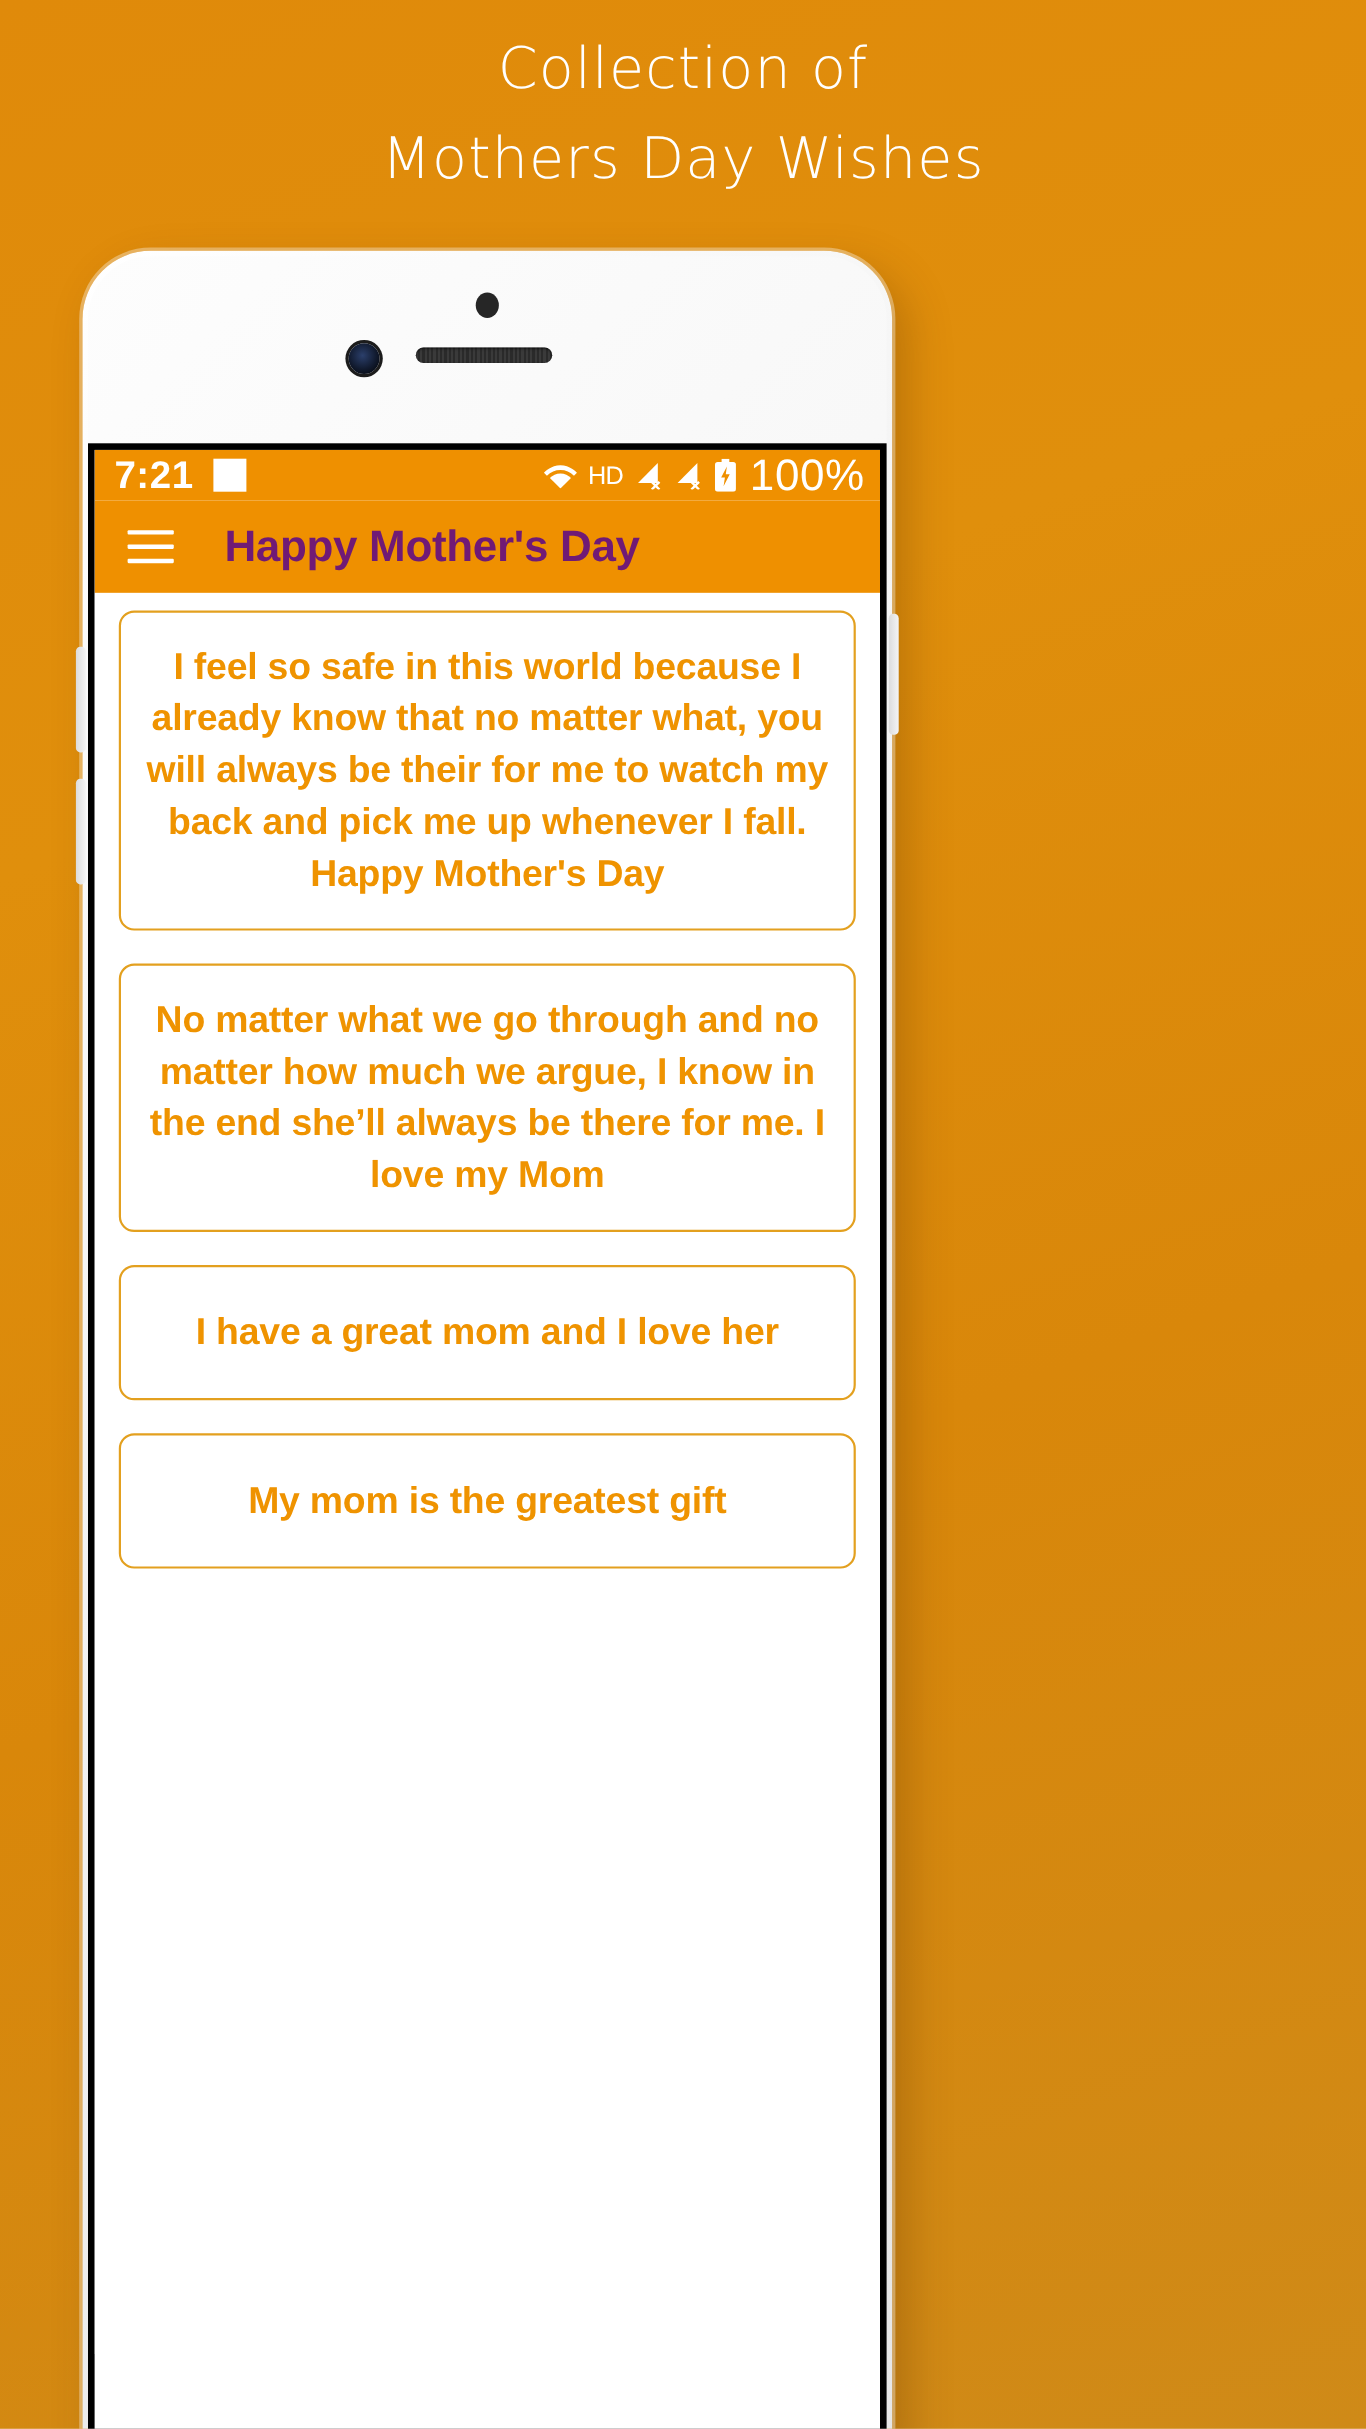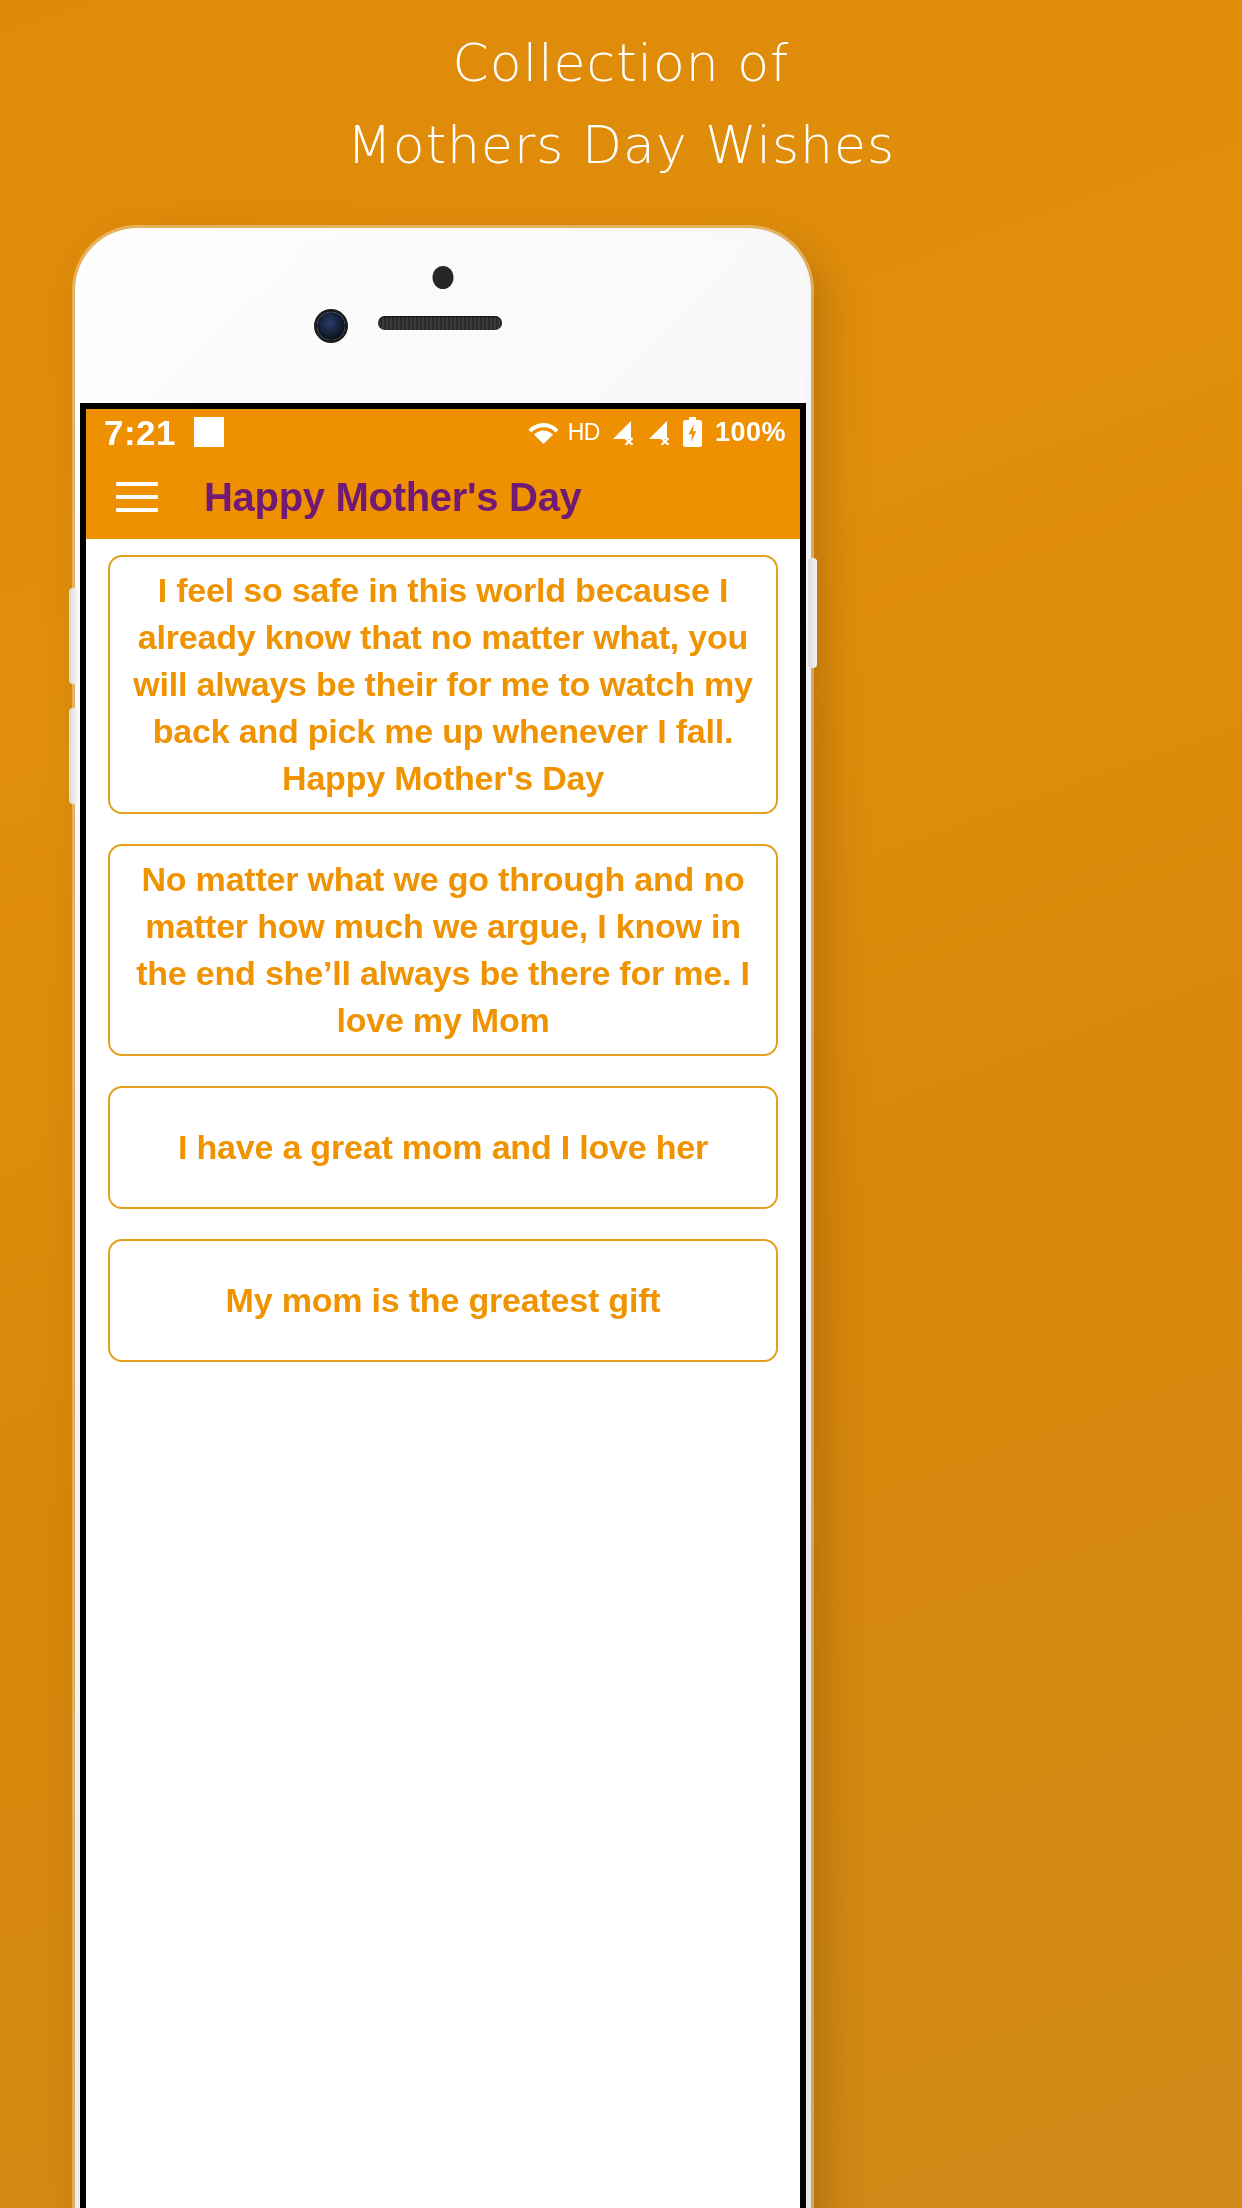--- a/index.html
+++ b/index.html
@@ -129,22 +129,22 @@
   .ico-wifi { width:31px; height:24px; position:relative; }
   .ico-wifi svg { display:block; }
   .sb-hd {
     font-size:23px;
     font-weight:400;
     letter-spacing:-0.5px;
   }
   .ico-sig { width:27px; height:25px; }
   .ico-batt { width:23px; height:30px; }
   .sb-batt-pct {
-    font-size:27px;
-    font-weight:700;
+    font-size:40px;
+    font-weight:400;
     letter-spacing:0.5px;
     margin-left:2px;
   }
 
   
   .appbar {
     height:84px;
     background:#ef9000;
     display:flex;
     align-items:center;
@@ -204,21 +204,21 @@
     height:1601px;
     padding:16px 0 0 0;
     overflow:hidden;
     position:relative;
   }
   .quote-card {
     margin:0 22px 30px 22px;
     border:2px solid #e3a01f;
     border-radius:14px;
     background:#fff;
-    padding:10px 20px;
+    padding:26px 20px;
     text-align:center;
     color:#ef9300;
     font-size:34px;
     font-weight:bold;
     line-height:47px;
     letter-spacing:-0.2px;
     cursor:pointer;
   }
   .quote-card.single { padding:36px 20px; }
 </style>

